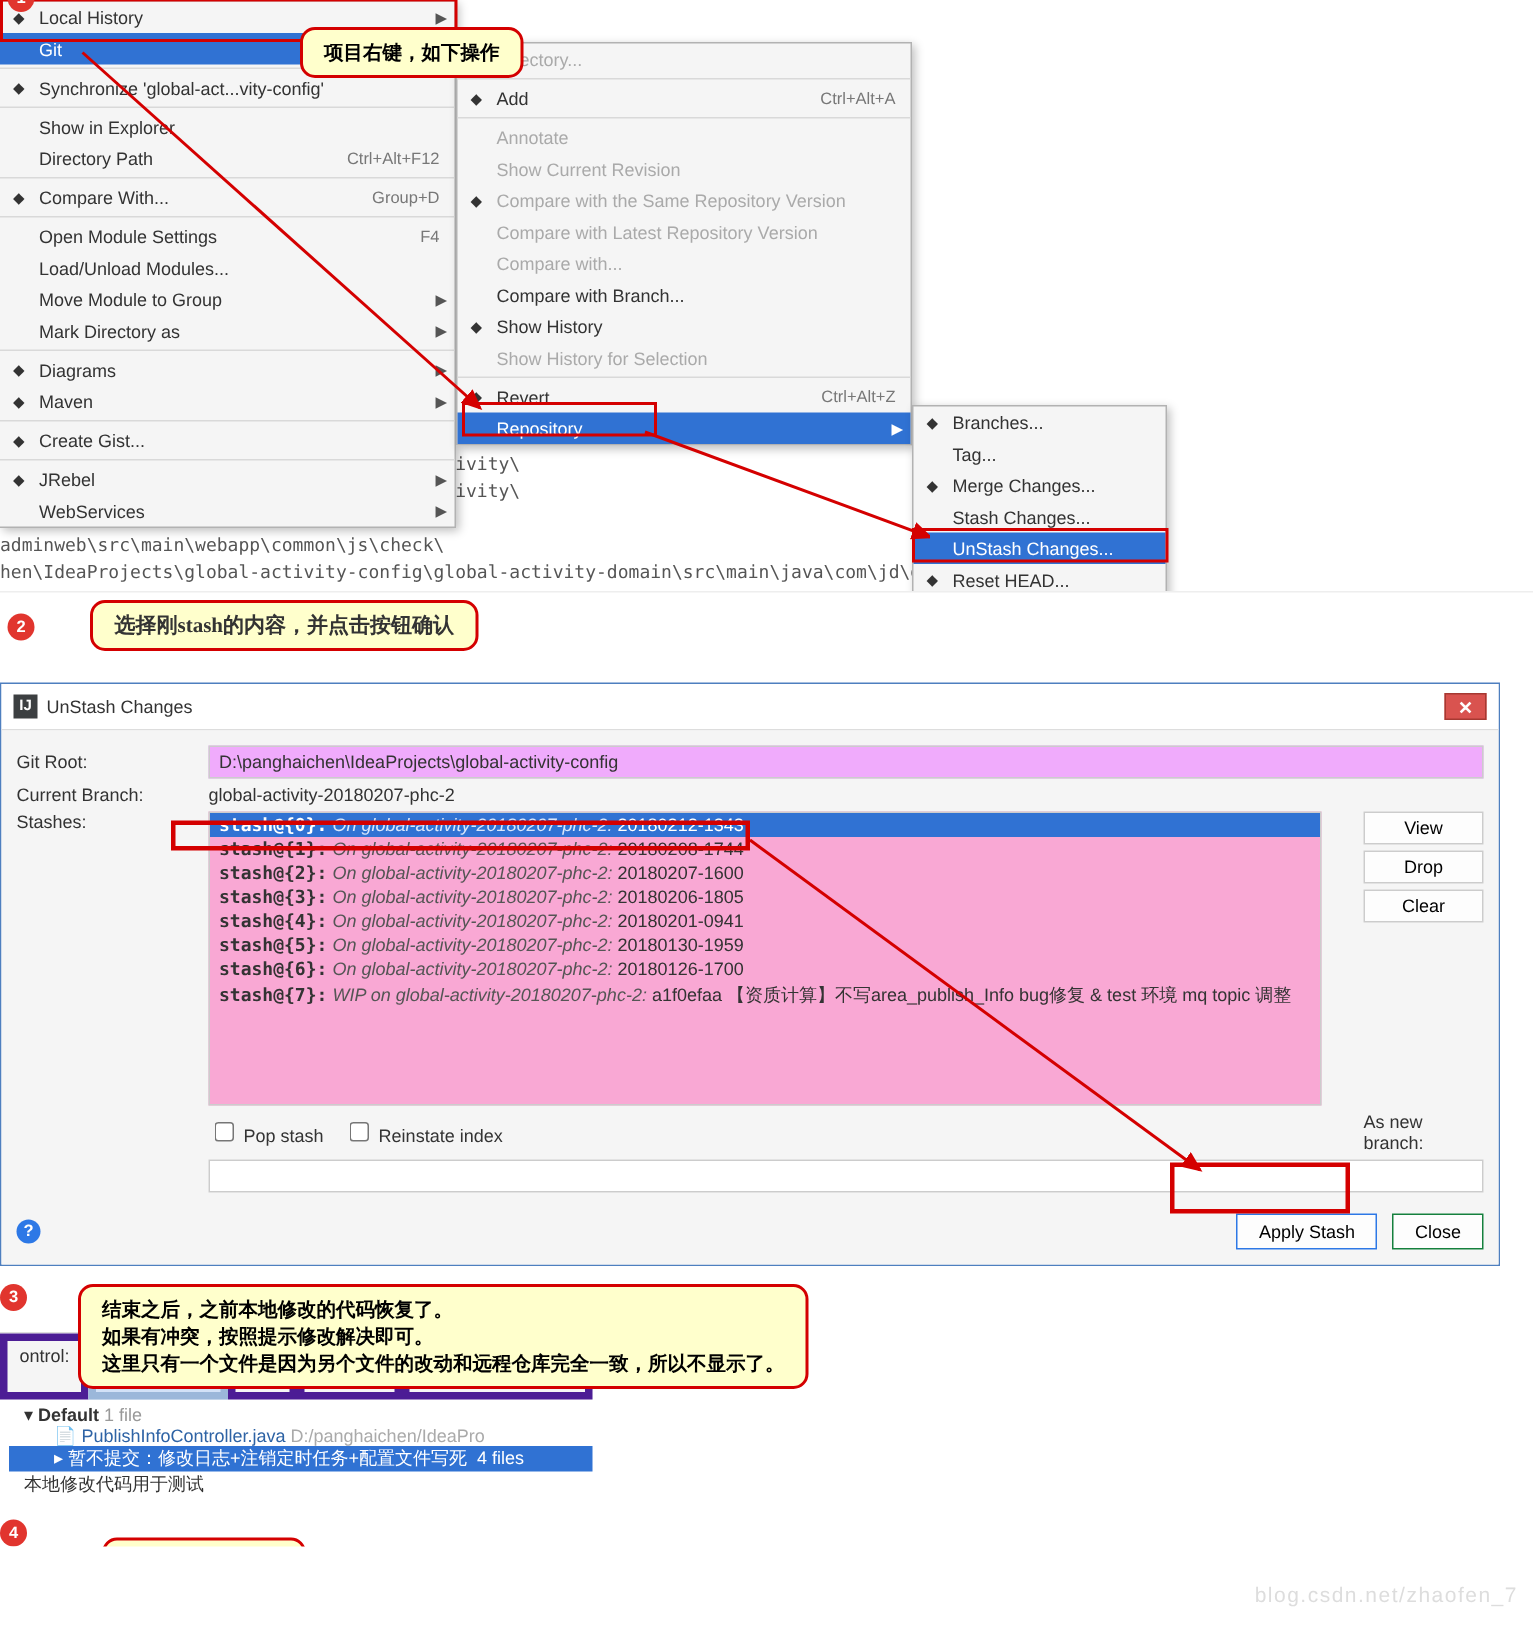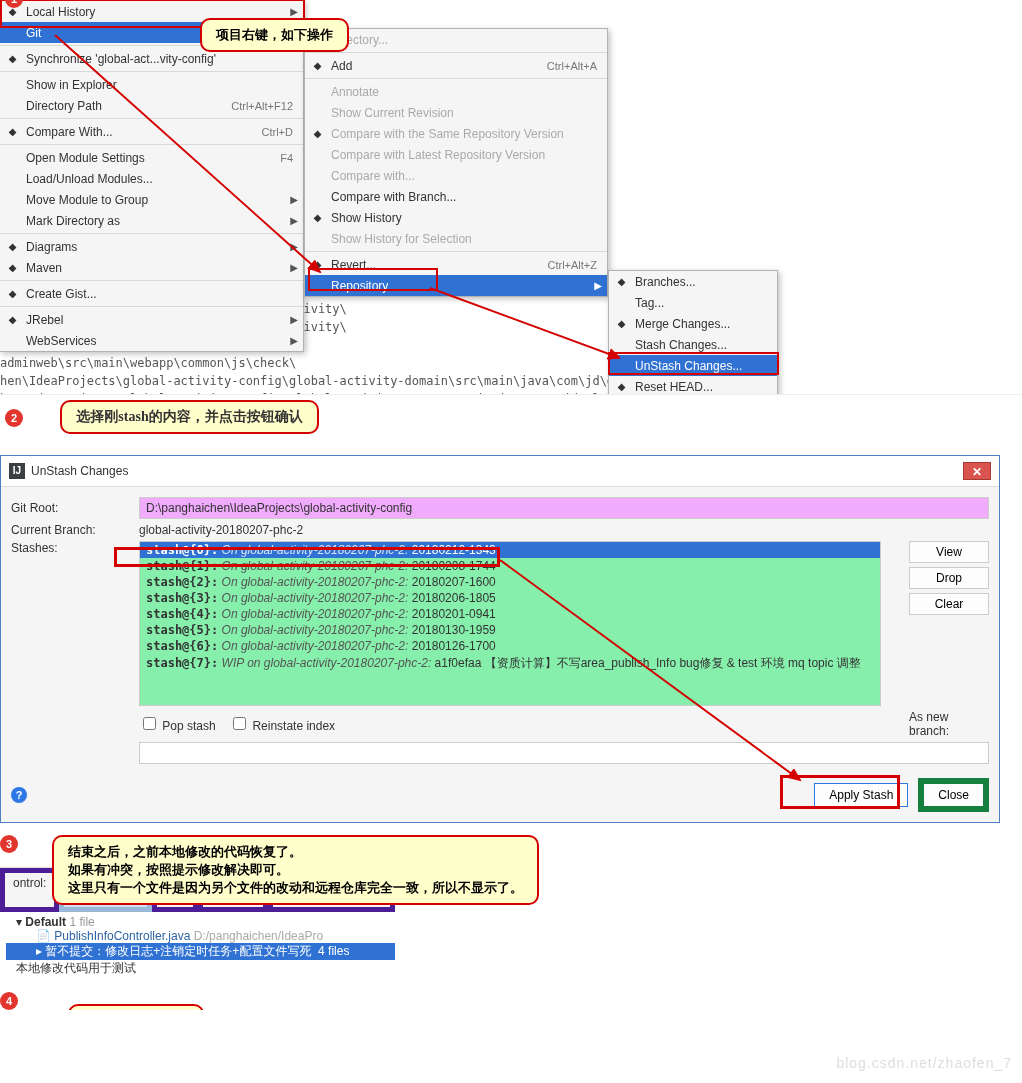--- a/index.html
+++ b/index.html
@@ -51,33 +51,33 @@
   
   
   #dlg { position: relative; margin-top: 60px; border: 1px solid #4E7FBF; width: 1000px; }
   #dlg .title { background:#fff; border-bottom:1px solid #ddd; padding: 6px 8px; display:flex; align-items:center; }
   #dlg .title .t-icn { width:16px; height:16px; background:#3c3f41; color:#fff; font:bold 10px/16px Arial; text-align:center; margin-right:6px; }
   #dlg .title .x { margin-left:auto; width:28px; height:18px; background:#D9534F; color:#fff; text-align:center; font: bold 12px/18px Arial; border:1px solid #a63932; }
   #dlg .body { background:#F5F5F5; padding:10px; display:grid; grid-template-columns:100px 1fr 80px; gap:4px 28px; }
   #dlg .lab { align-self:center; }
   #dlg .root { grid-column:2 / span 2; background:#f0abfc; border:1px solid #ccc; padding:3px 6px; height:22px; }
   #dlg .branch { grid-column:2 / span 2; }
-  #dlg .list { grid-column:2; background:#86efac; border:1px solid #ccc; height:165px; overflow:hidden; }
+  #dlg .list { grid-column:2; background:#f9a8d4; border:1px solid #ccc; height:196px; overflow:hidden; }
   #dlg .li { padding:1px 6px; font-family: "Segoe UI", Arial; font-size:12px; }
   #dlg .li b { font-family: Consolas, monospace; font-weight:bold; }
   #dlg .li i { font-style: italic; color:#555; }
   #dlg .li.sel { background:#3072D3; color:#fff; }
   #dlg .li.sel i { color:#d9e6fb; }
   #dlg .btncol { grid-column:3; display:flex; flex-direction:column; gap:4px; }
   #dlg .btncol button { background:#fdfdfd; border:1px solid #ccc; height:22px; font-size:12px; }
   #dlg .checks { grid-column:2; padding:4px 0; }
   #dlg .newb { grid-column:2 / span 2; background:#fff; border:1px solid #ccc; height:22px; }
   #dlg .footer { grid-column:1 / span 3; display:flex; align-items:center; padding-top:10px; position:relative; }
   #dlg .footer .help { width:16px; height:16px; border-radius:50%; background:#2d78e6; color:#fff; text-align:center; font: bold 11px/16px Arial; }
-  #dlg .footer button { margin-left:auto; padding:4px 14px; background:#fdfdfd; border:6px solid #15803d; font-size:12px; }
+  #dlg .footer button { margin-left:auto; padding:4px 14px; background:#fdfdfd; border:1px solid #15803d; font-size:12px; }
   #dlg .footer button + button { margin-left:10px; }
   #rb-list  { position:absolute; left:114px; top:555px; width:386px; height:20px; border:3px solid #d40000; pointer-events:none; }
   #rb-apply { position:absolute; left:780px; top:783px; width:120px; height:34px; border:3px solid #d40000; pointer-events:none; }
   
   
   #sec3 { position: relative; margin-top: 12px; }
   #co3 { display:inline-block; margin-left:34px; }
   
   #vcs { width: 395px; margin-top: 14px; border-top: 1px solid #ddd; }
   #vcs .tabs { display:flex; background:#F5F5F5; }
@@ -130,21 +130,21 @@
         <span class="lbl">Show in Explorer</span>
       </div>
       <div class="mi">
         <span class="lbl">Directory Path</span>
         <span class="sc">Ctrl+Alt+F12</span>
       </div>
       <div class="sep"></div>
       <div class="mi">
         <span class="icn">◆</span>
         <span class="lbl">Compare With...</span>
-        <span class="sc">Ctrl+D</span>
+        <span class="sc">Group+D</span>
       </div>
       <div class="sep"></div>
       <div class="mi">
         <span class="lbl">Open Module Settings</span>
         <span class="sc">F4</span>
       </div>
       <div class="mi">
         <span class="lbl">Load/Unload Modules...</span>
       </div>
       <div class="mi">

